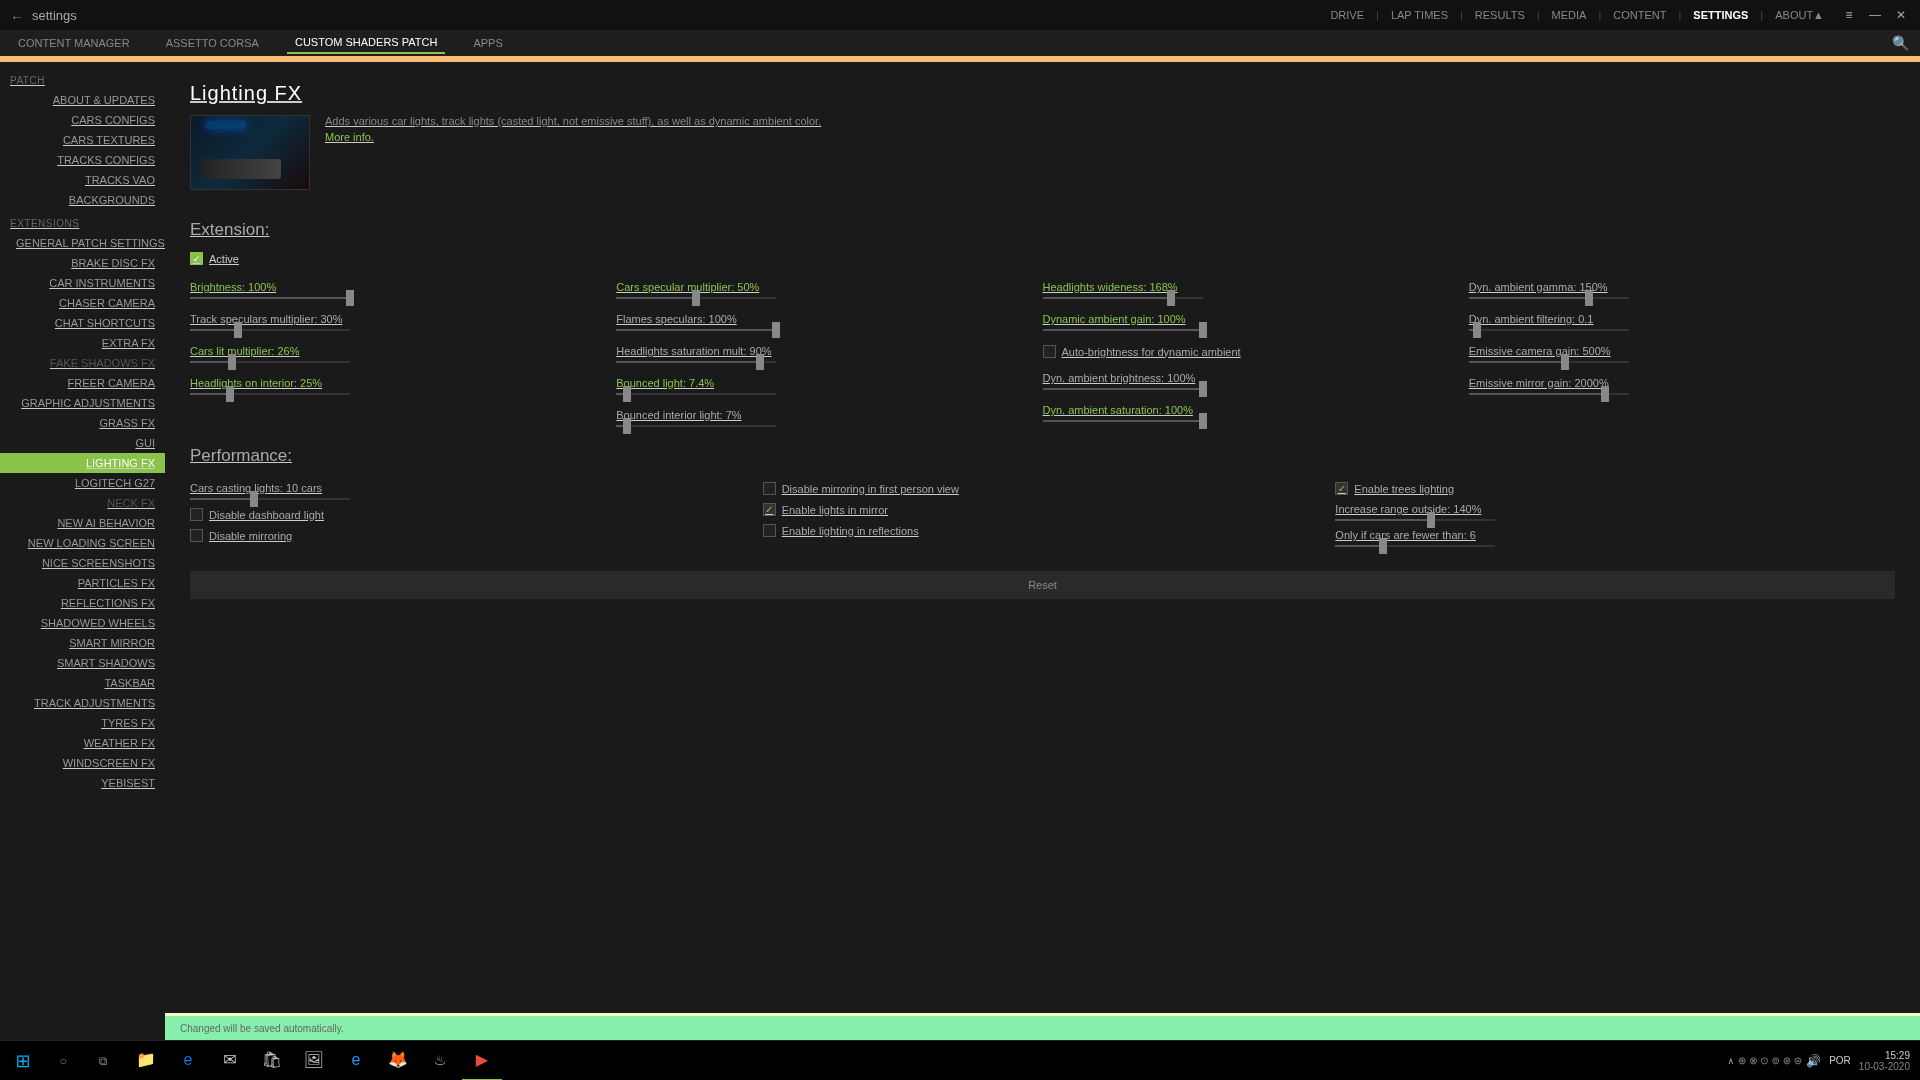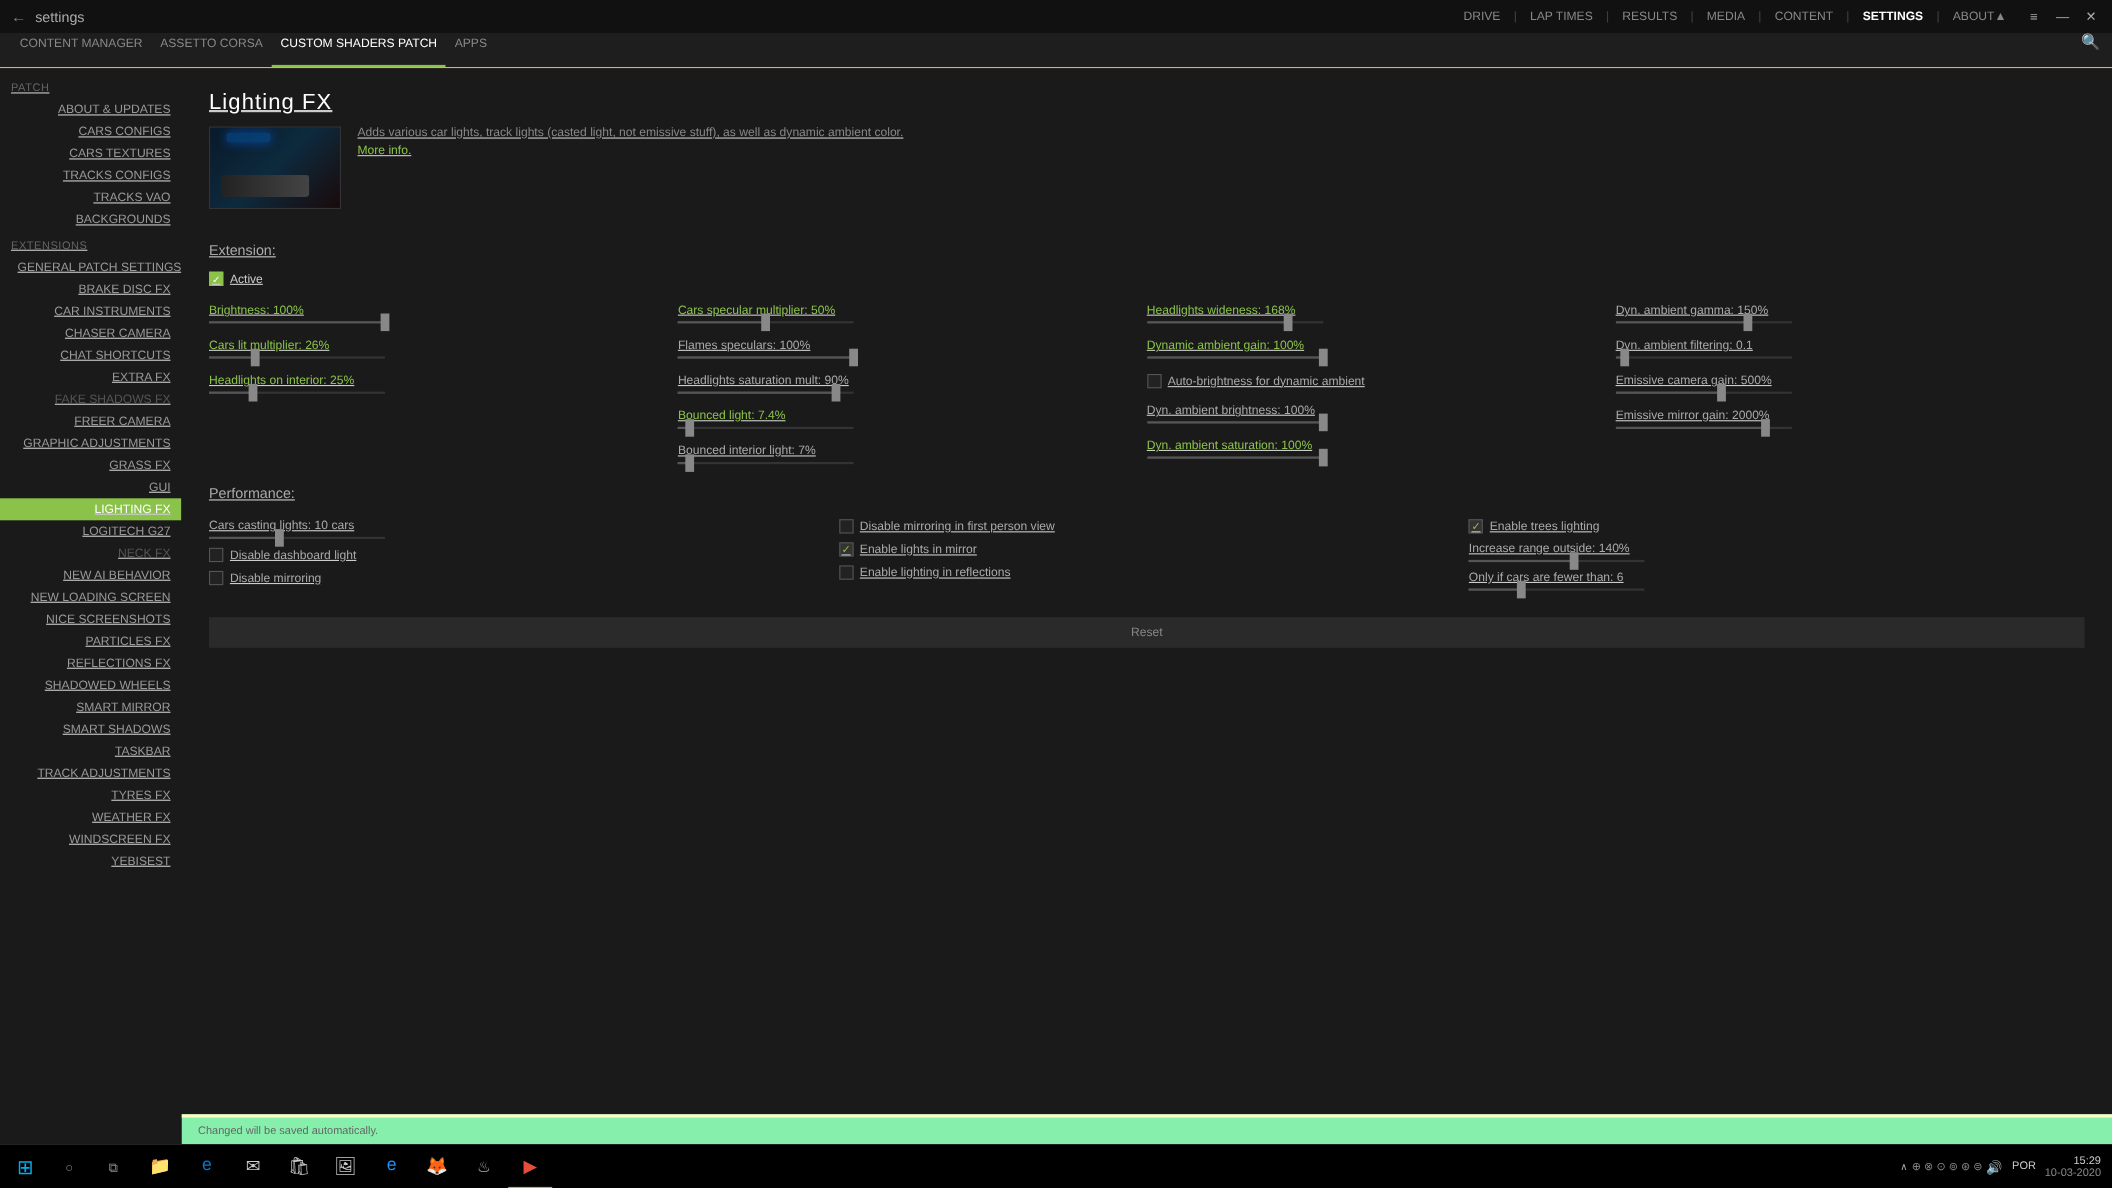--- a/index.html
+++ b/index.html
@@ -55,22 +55,24 @@
       color: #aaa;
       cursor: pointer;
       font-size: 12px;
     }
 
     
     .top-nav {
       background: #1e1e1e;
       height: 32px;
       display: flex;
+      align-items: center;
       padding: 0 10px;
-      border-bottom: 1px solid #fdba74;
+      gap: 20px;
+      border-bottom: 6px solid #fdba74;
       flex-shrink: 0;
     }
     .top-nav-item {
       color: #888;
       font-size: 11px;
       cursor: pointer;
       padding: 4px 8px;
       text-transform: uppercase;
     }
     .top-nav-item.active {
@@ -193,21 +195,21 @@
       display: flex;
       gap: 15px;
       align-items: flex-start;
       margin-bottom: 15px;
     }
     .header-text { flex: 1; }
 
     
     .section-label {
       color: #aaa;
-      font-size: 13px;
+      font-size: 17px;
       margin-bottom: 12px;
       margin-top: 5px;
     }
 
     
     .settings-grid {
       display: grid;
       grid-template-columns: 1fr 1fr 1fr 1fr;
       gap: 0;
       margin-bottom: 15px;
@@ -510,20 +512,29 @@
         <div class="setting-row">
           <div class="setting-label highlight">Brightness: 100%</div>
           <div class="slider-container">
             <div class="slider-track">
               <div class="slider-fill" style="width:100%;"></div>
               <div class="slider-thumb" style="left:100%;"></div>
             </div>
           </div>
         </div>
         <div class="setting-row">
+          <div class="setting-label">Track speculars multiplier: 30%</div>
+          <div class="slider-container">
+            <div class="slider-track">
+              <div class="slider-fill" style="width:30%;"></div>
+              <div class="slider-thumb" style="left:30%;"></div>
+            </div>
+          </div>
+        </div>
+        <div class="setting-row">
           <div class="setting-label highlight">Cars lit multiplier: 26%</div>
           <div class="slider-container">
             <div class="slider-track">
               <div class="slider-fill" style="width:26%;"></div>
               <div class="slider-thumb" style="left:26%;"></div>
             </div>
           </div>
         </div>
         <div class="setting-row">
           <div class="setting-label highlight">Headlights on interior: 25%</div>

